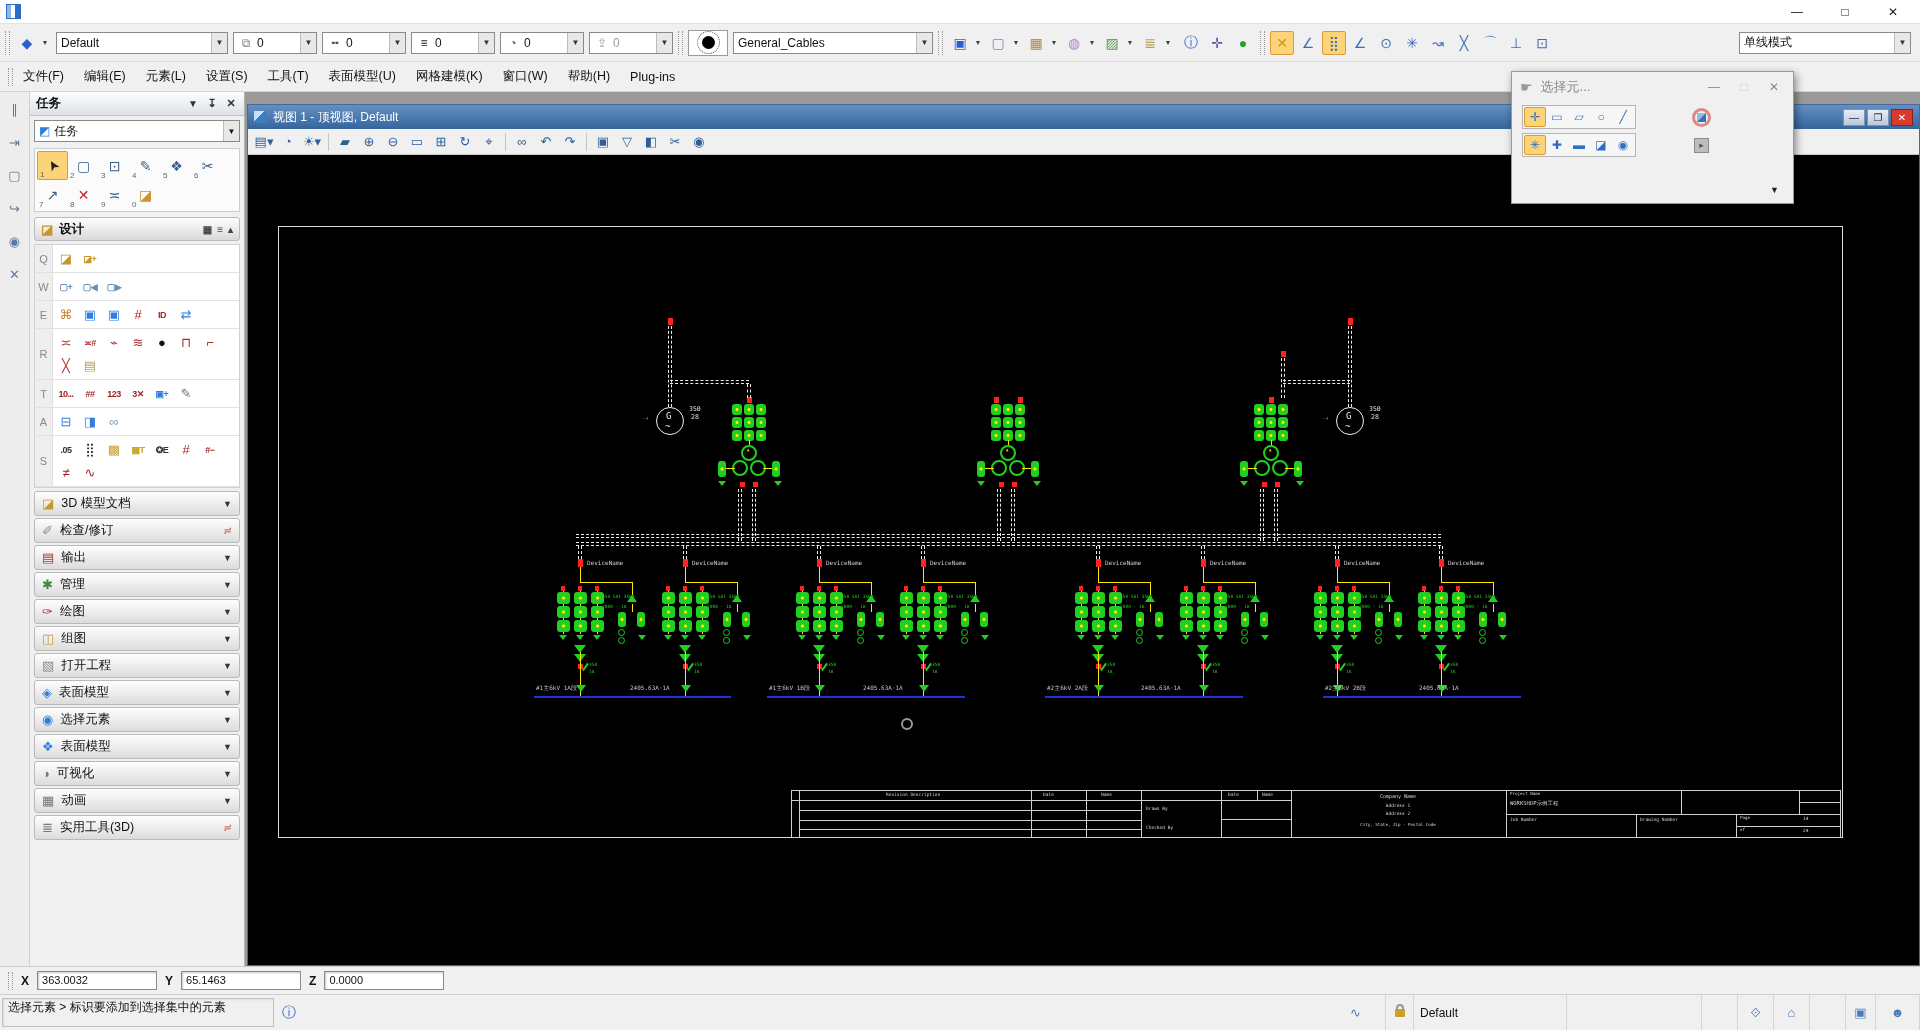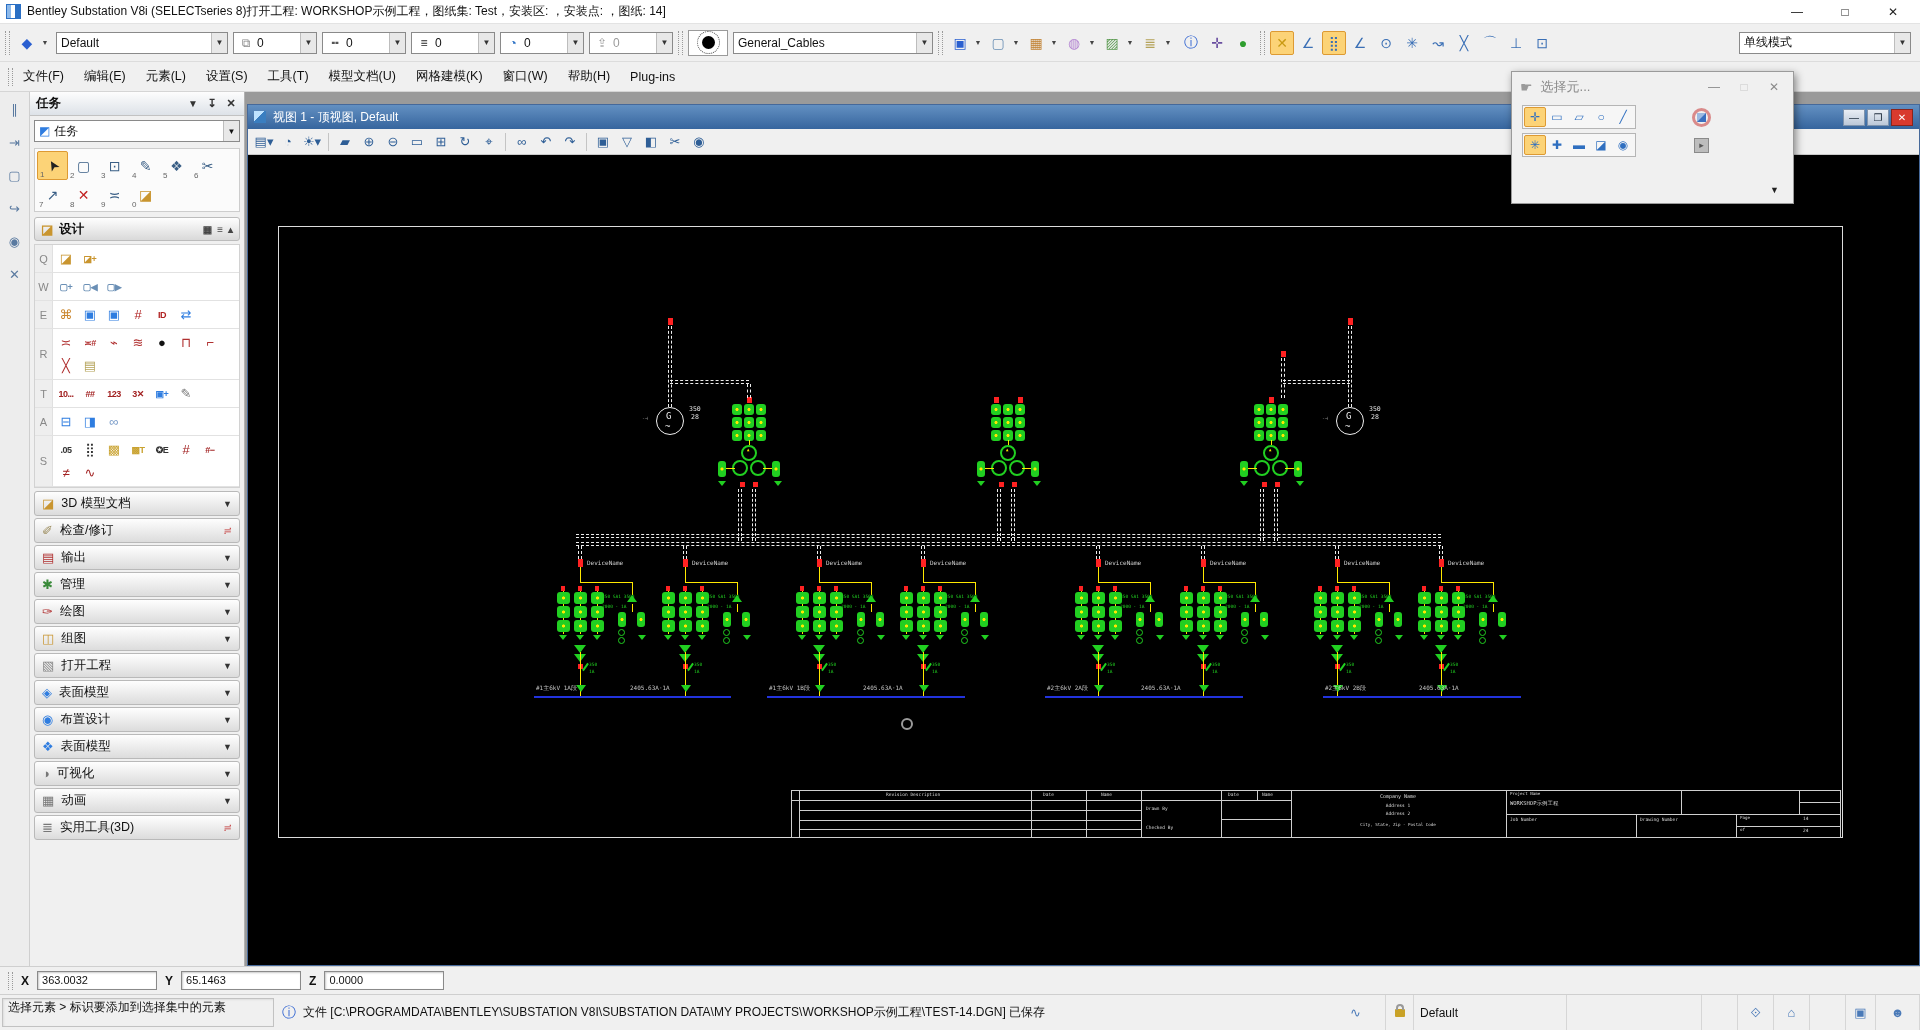--- a/index.html
+++ b/index.html
@@ -86,21 +86,20 @@
 #noSel{width:19px;height:19px;border:3px solid #d98a8a;border-radius:50%;display:flex;align-items:center;justify-content:center;margin-left:42px}
 #noSel .sq{width:9px;height:9px;background:linear-gradient(135deg,#9db9e0 0 49%,#3a6fc0 51%)}
 #greyCur{width:15px;height:15px;background:#bdbdbd;border:1px solid #8a8a8a;margin-left:44px;display:flex;align-items:center;justify-content:center;color:#555;font-size:9px}
 #dlg-exp{position:absolute;right:14px;bottom:8px;font-size:9px;color:#222}
 </style>
 </head>
 <body>
 
 <div id="titlebar">
   <div id="appicon"></div>
-  <div id="apptitle">Bentley Substation V8i (SELECTseries 8)打开工程: WORKSHOP示例工程，图纸集: Test，安装区: ，安装点: ，图纸: 14]</div>
   <div style="flex:1"></div>
   <div class="wbtn">—</div>
   <div class="wbtn">□</div>
   <div class="wbtn">✕</div>
 </div>
 
 <div id="toolbar">
   <div class="grip"></div>
   <div class="tgroup">
     <span class="tbtn" style="color:#2a5fd0">◆</span>
@@ -195,21 +194,21 @@
   </div>
 </div>
 
 <div id="menubar">
   <div class="grip" style="height:18px"></div>
 <div class="menu-item">文件(F)</div>
     <div class="menu-item">编辑(E)</div>
     <div class="menu-item">元素(L)</div>
     <div class="menu-item">设置(S)</div>
     <div class="menu-item">工具(T)</div>
-    <div class="menu-item">模型文档(U)</div>
+    <div class="menu-item">表面模型(U)</div>
     <div class="menu-item">网格建模(K)</div>
     <div class="menu-item">窗口(W)</div>
     <div class="menu-item">帮助(H)</div>
     <div class="menu-item">Plug-ins</div>
   </div>
 
 <div id="main">
 
   <div id="dock">
       <div>∥</div>
@@ -398,21 +397,21 @@
           <span>打开工程</span>
           <span class="chev">▼</span>
         </div>
         <div class="section">
           <span style="color: rgb(47, 125, 224); font-size: 13px;">◈</span>
           <span>表面模型</span>
           <span class="chev">▼</span>
         </div>
         <div class="section">
           <span style="color: rgb(47, 125, 224); font-size: 13px;">◉</span>
-          <span>布置设计</span>
+          <span>选择元素</span>
           <span class="chev">▼</span>
         </div>
         <div class="section">
           <span style="color: rgb(47, 125, 224); font-size: 13px;">❖</span>
           <span>表面模型</span>
           <span class="chev">▼</span>
         </div>
         <div class="section">
           <span style="color: rgb(119, 119, 119); font-size: 13px;">◑</span>
           <span>可视化</span>
@@ -960,21 +959,20 @@
   <span>Y</span>
   <div class="coord-field">65.1463</div>
   <span>Z</span>
   <div class="coord-field">0.0000</div>
 </div>
 
 <div id="statusbar">
   <div id="sb-prompt">选择元素 &gt; 标识要添加到选择集中的元素</div>
   <div id="sb-msg">
     <span style="color:#2a5fd0;font-size:14px">ⓘ</span>
-    <span>文件 [C:\PROGRAMDATA\BENTLEY\SUBSTATION V8I\SUBSTATION DATA\MY PROJECTS\WORKSHOP示例工程\TEST-14.DGN] 已保存</span>
   </div>
   <div id="sb-right">
       <div class="sseg" style="width: 60px; justify-content: center;">
         <span class="icon">∿</span>
       </div>
       <div class="sseg" style="width: 28px; justify-content: center;">
         <div style="width: 10px; height: 8px; background: rgb(201, 162, 39); border-radius: 1px; position: relative;">
           <div style="position: absolute; left: 1px; top: -5px; width: 8px; height: 6px; border-top: 2px solid rgb(153, 153, 153); border-right: 2px solid rgb(153, 153, 153); border-left: 2px solid rgb(153, 153, 153); border-image: initial; border-bottom: none; border-radius: 4px 4px 0px 0px;"></div>
         </div>
       </div>

